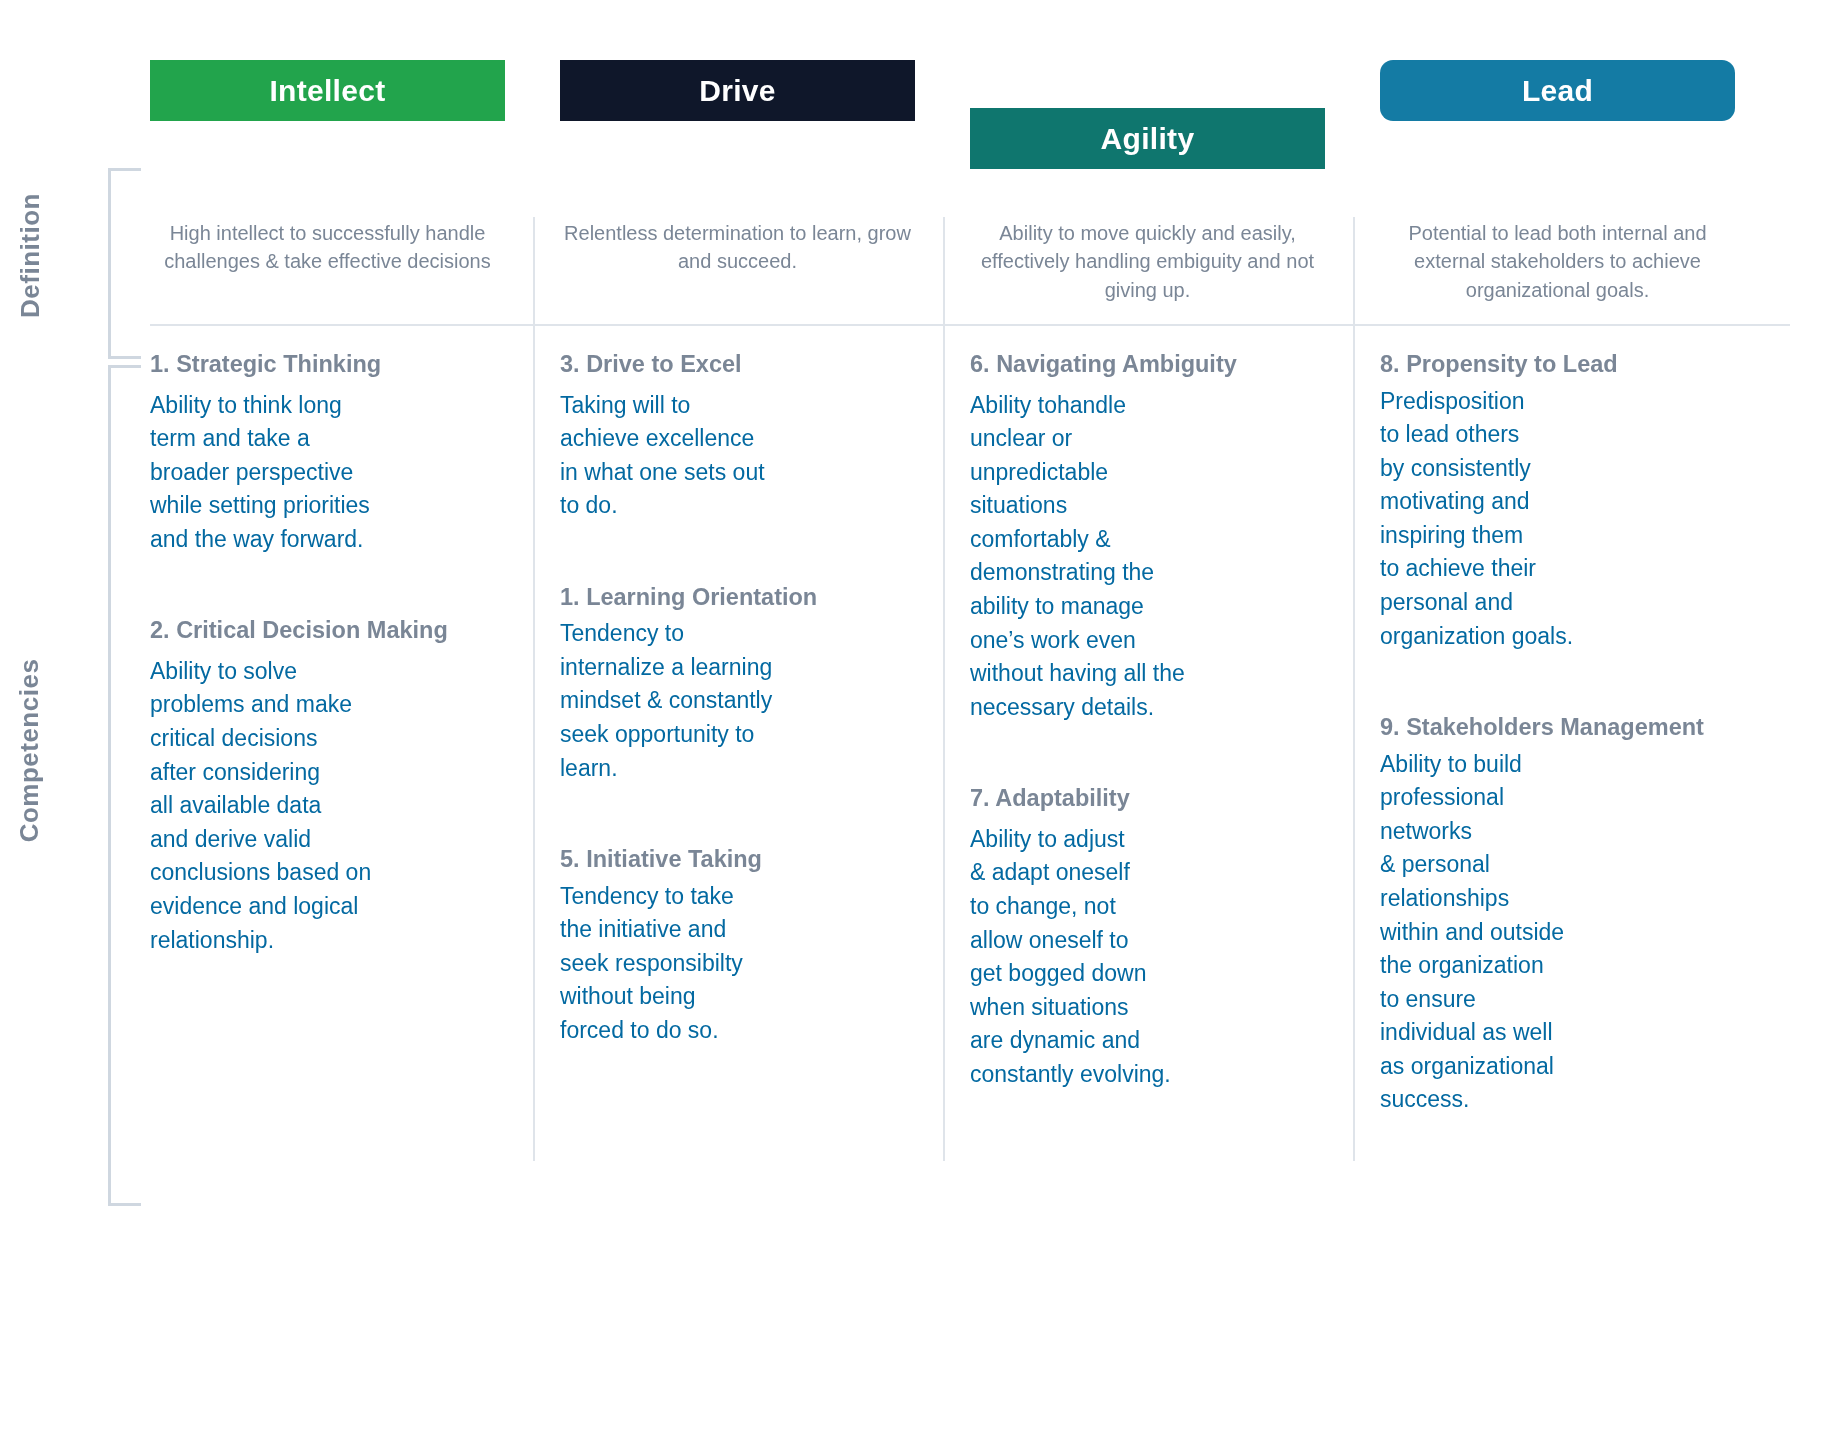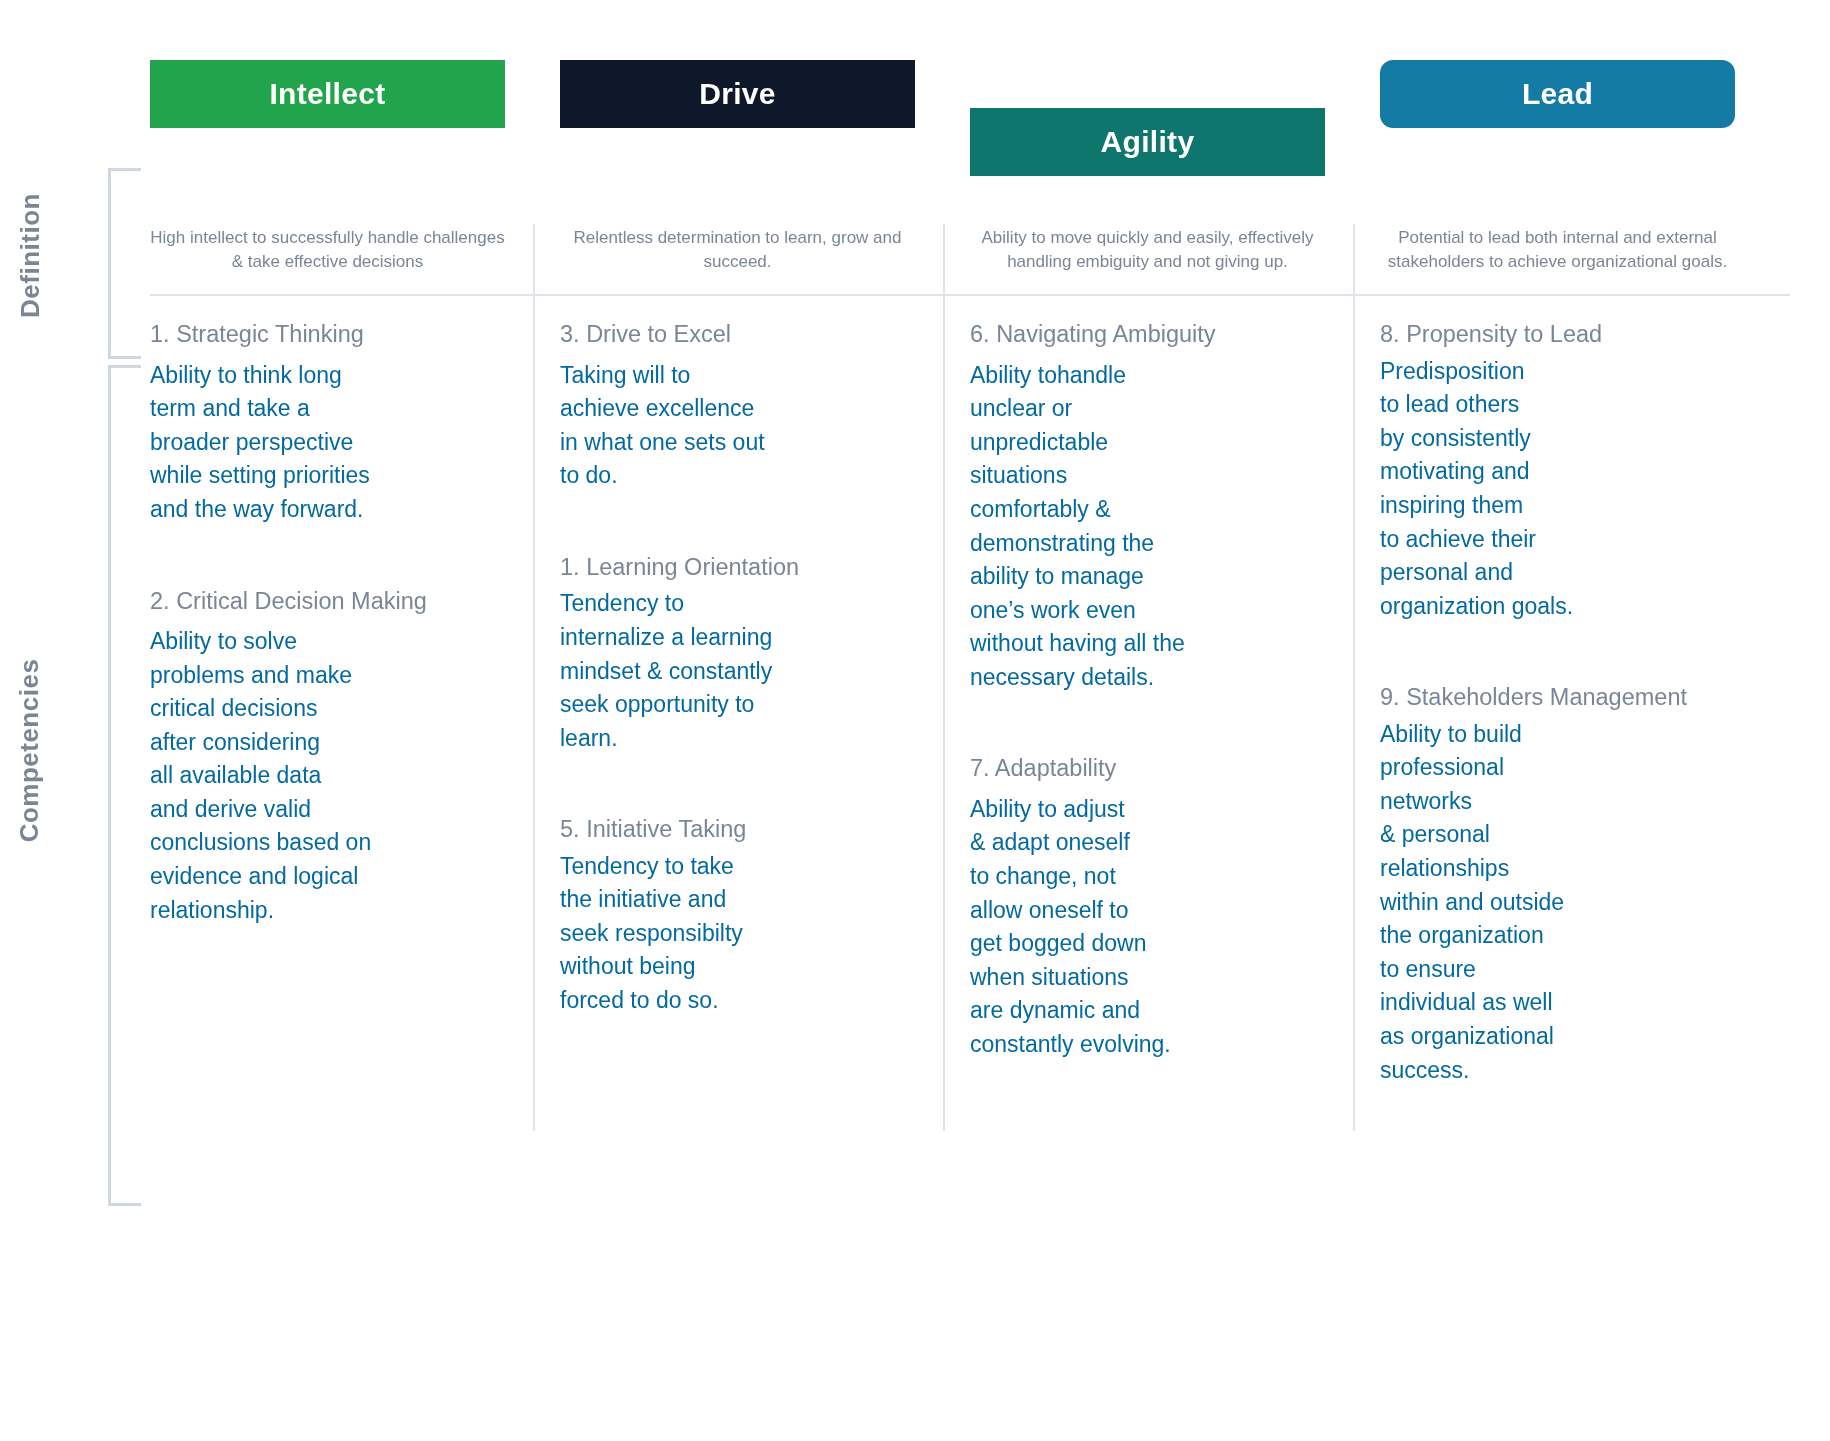--- a/index.html
+++ b/index.html
@@ -62,21 +62,21 @@
     width: 1640px;
   }
 
   .header-row {
     display: flex;
     gap: 0;
   }
   .col-header {
     width: 355px;
     margin-right: 55px;
-    height: 68px;
+    height: 61px;
     display: flex;
     align-items: center;
     justify-content: center;
     color: #ffffff;
     font-size: 30px;
     font-weight: bold;
     letter-spacing: 0.3px;
   }
   .col-header:last-child { margin-right: 0; }
 
@@ -86,21 +86,21 @@
     display: flex;
     margin-top: 22px;
     border-bottom: 2px solid #dfe4ea;
     padding-bottom: 20px;
   }
   .def-cell {
     width: 355px;
     margin-right: 55px;
     padding-top: 28px;
     text-align: center;
-    font-size: 17px;
+    font-size: 20px;
     line-height: 1.42;
     color: #7a8696;
     box-sizing: border-box;
   }
   .def-cell:last-child { margin-right: 0; }
 
   
   .comp-row {
     position: relative;
     display: flex;
@@ -108,21 +108,21 @@
   .comp-cell {
     width: 355px;
     margin-right: 55px;
     padding-top: 22px;
     box-sizing: border-box;
   }
   .comp-cell:last-child { margin-right: 0; }
 
   .comp-title {
     font-size: 23.5px;
-    font-weight: normal;
+    font-weight: bold;
     color: #7a8696;
     line-height: 1.38;
     margin: 0 0 8px 0;
   }
   .comp-desc {
     font-size: 23px;
     line-height: 1.46;
     color: #0369a1;
     margin: 0 0 34px 0;
     white-space: pre-line;

